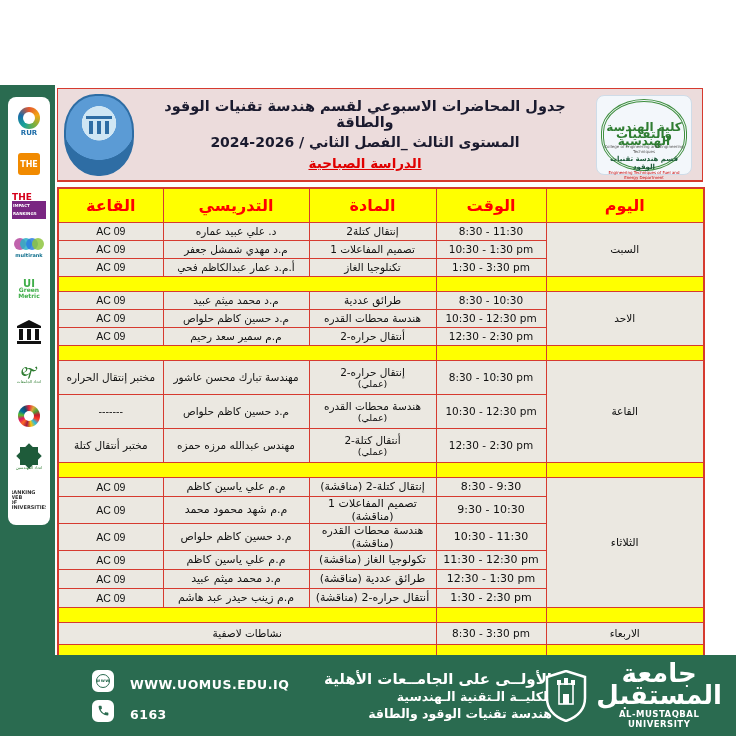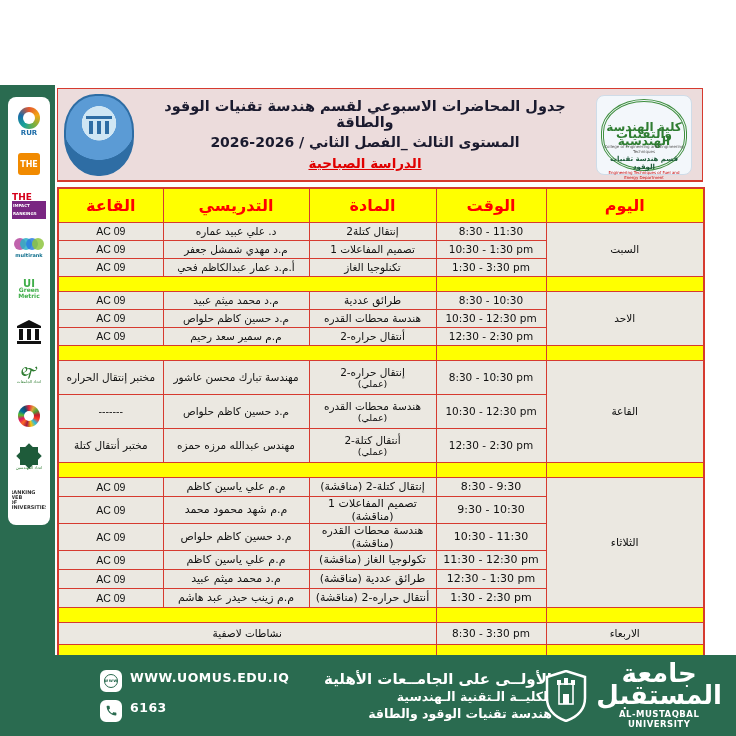--- a/index.html
+++ b/index.html
@@ -76,21 +76,21 @@
   td.day-cell { font-size:11px; }
   td.time-cell { direction:ltr; font-size:11px; }
   td.subject-cell .note { font-size:9.5px; }
   td.instructor-cell { font-size:10px; }
   td.room-cell { font-size:10px; }
   td.room-cell.latin { direction:ltr; font-family:"Liberation Sans","DejaVu Sans",sans-serif; font-size:10.5px; }
   
   .footer { position:absolute; left:0; top:655px; width:736px; height:81px; background:#2a6b50;
     display:flex; align-items:center; color:#fff; }
   .contact { margin-left:92px; display:flex; flex-direction:column; gap:8px; }
-  .contact-row { display:flex; align-items:flex-start; gap:8px; font-weight:bold; font-size:12.5px; letter-spacing:.5px;margin-left:8px; }
+  .contact-row { display:flex; align-items:flex-end; gap:16px; font-weight:bold; font-size:12.5px; letter-spacing:.5px; }
   .cicon { width:22px; height:22px; border:2px solid #fff; border-radius:6px; display:flex; align-items:center; justify-content:center; background:#fff; color:#2a6b50; font-weight:bold; }
   .globe { width:14px; height:14px; border:1.5px solid #2a6b50; border-radius:50%; position:relative; font-size:4.5px; display:flex; align-items:center; justify-content:center; }
   .taglines { direction:rtl; text-align:right; margin-left:auto; line-height:1.35; }
   .tag1 { font-size:15px; font-weight:bold; }
   .tag2, .tag3 { font-size:12.5px; font-weight:bold; }
   .uni-block { width:180px; display:flex; align-items:center; justify-content:flex-end; gap:8px; padding-right:10px; margin-right:4px; }
   .uni-names { text-align:center; }
   .uni-ar { font-size:26px; font-weight:bold; direction:rtl; line-height:22px; }
   .uni-en { font-size:8.5px; font-weight:bold; letter-spacing:.5px; border-top:1px solid rgba(255,255,255,.0); margin-top:2px; }
   .shield { flex:0 0 auto; }
@@ -148,21 +148,21 @@
       <div class="mini-logo">
         <div class="webo">RANKING WEB<br>OF UNIVERSITIES</div>
       </div>
     </div>
 </div>
 
 <div class="header-band">
   <div class="college-logo"></div>
   <div class="titles">
     <div class="title-l1">جدول المحاضرات الاسبوعي لقسم هندسة تقنيات الوقود والطاقة</div>
-    <div class="title-l2">المستوى الثالث _الفصل الثاني / 2026-2026</div>
+    <div class="title-l2">المستوى الثالث _الفصل الثاني / 2026-2024</div>
     <div class="title-l3">الدراسة الصباحية</div>
   </div>
   <div class="dept-logo">
     <div class="dept-oval">
       <div class="ar1">كلية الهندسة والتقنيات الهندسية</div>
       <div class="en1">College of Engineering and Engineering Techniques</div>
       <div class="ar2">قسم هندسة تقنيات الوقود</div>
       <div class="en2">Engineering Techniques of Fuel and Energy Department</div>
       <div class="dept-dot"></div>
     </div>

